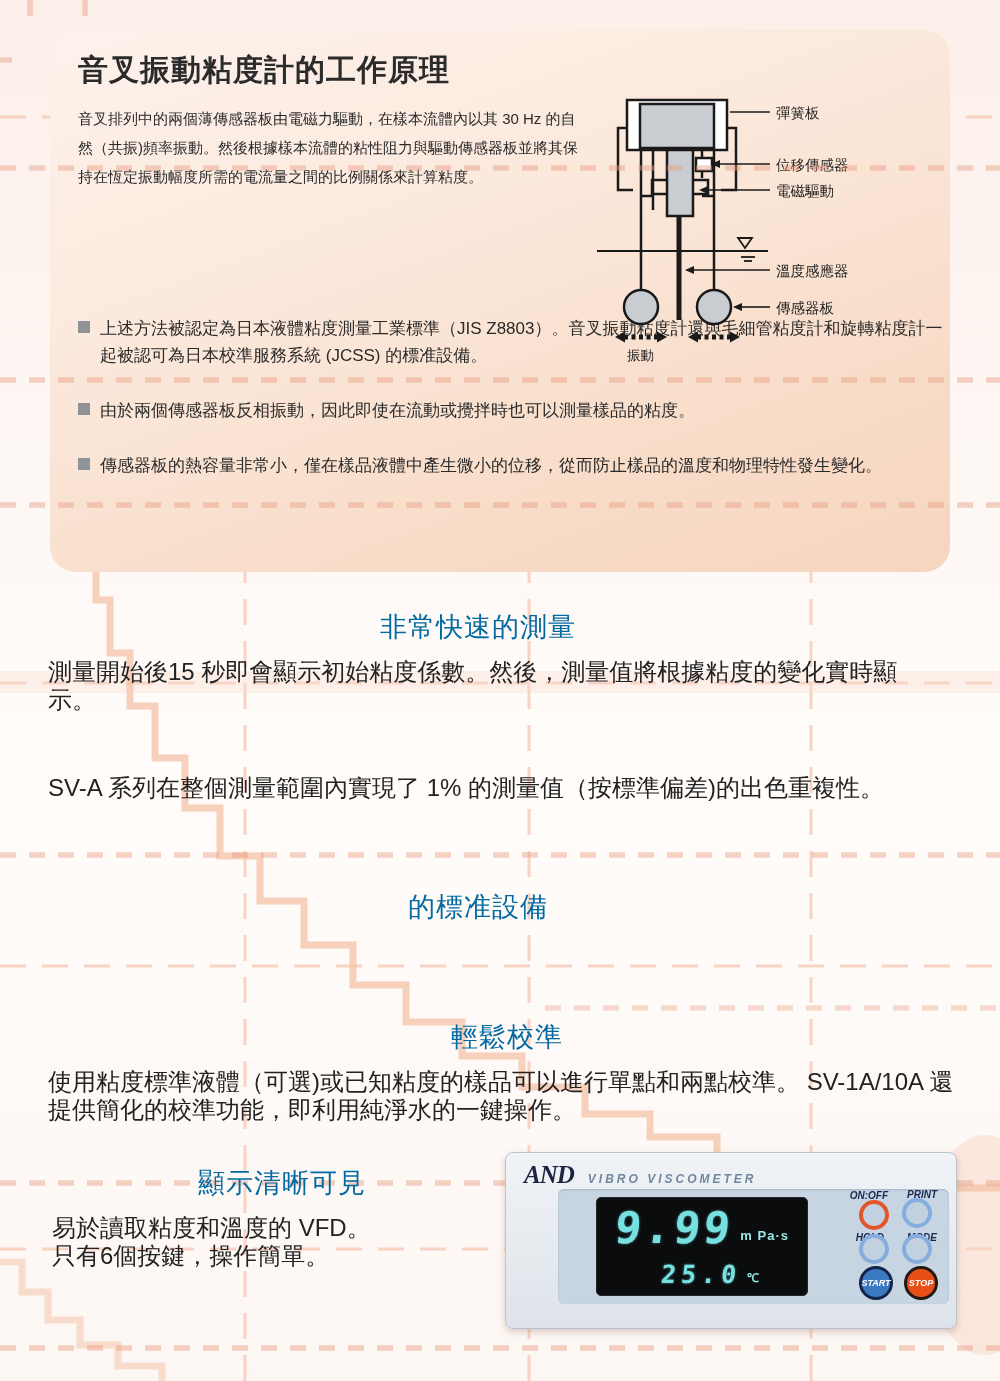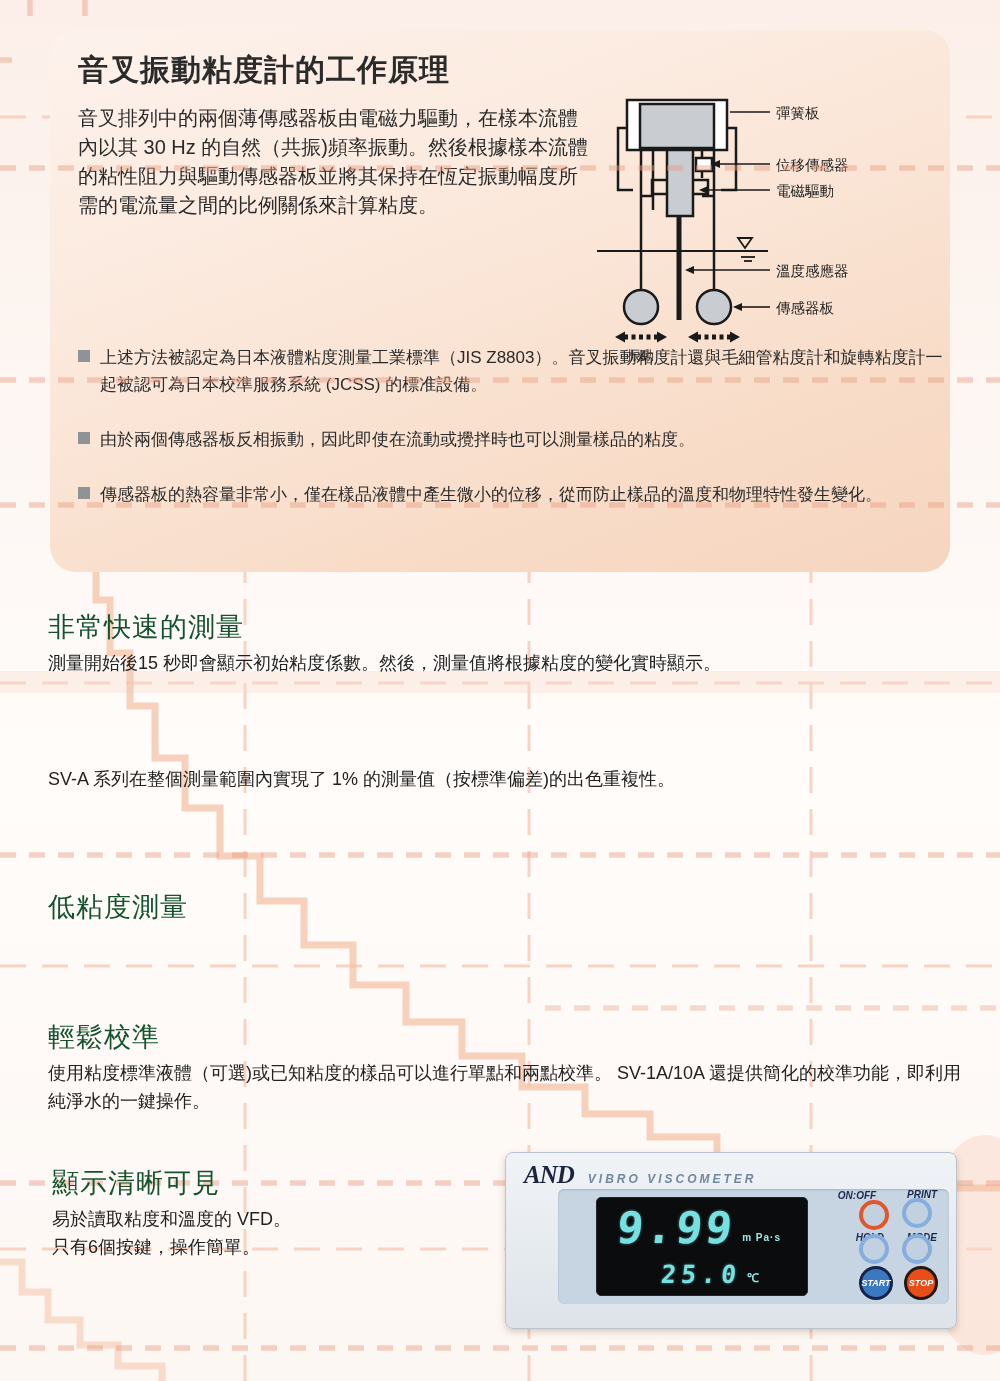--- a/index.html
+++ b/index.html
@@ -17,34 +17,34 @@
   .card{
     position:absolute;left:50px;top:30px;width:900px;height:542px;z-index:1;
     border-radius:26px;
     background:linear-gradient(160deg,#fdf2ec 0%,#fbe8db 40%,#f8dcc8 75%,#f6d5bf 100%);
   }
   .card-title{
     margin:20px 0 0 28px;font-size:30px;line-height:1.3;font-weight:600;
     letter-spacing:1px;color:#2b2b2b;
   }
   .card-intro{
-    margin:15px 0 0 28px;width:512px;font-size:20px;line-height:29px;color:#2a2a2a;
+    margin:15px 0 0 28px;width:512px;font-size:15px;line-height:29px;color:#2a2a2a;
   }
   .bullets{margin:124px 12px 0 28px;}
   .bullet{display:flex;gap:10px;width:870px;}
   .bullet + .bullet{margin-top:28px;}
   .bullet-marker{flex:none;width:12px;height:12px;margin-top:6px;background:#8f9396;}
   .bullet-text{width:848px;font-size:17px;line-height:27px;color:#2a2a2a;}
 
   .diagram{position:absolute;left:0;top:0;z-index:1;}
 
   
   .section{position:absolute;z-index:3;}
-  .section-heading{font-size:27px;line-height:34px;font-weight:500;letter-spacing:1px;color:#14532d;}
-  .section-body{margin-top:5px;font-size:18px;line-height:28px;color:#222;}
+  .section-heading{font-size:27px;line-height:34px;font-weight:500;letter-spacing:1px;color:#0369a1;text-align:center;}
+  .section-body{margin-top:14px;font-size:24px;line-height:28px;color:#222;}
   #sec1{left:48px;top:610px;width:860px;}
   #sec2{left:48px;top:760px;width:860px;}
   #sec3{left:48px;top:890px;width:860px;}
   #sec4{left:48px;top:1020px;width:918px;}
   #sec5{left:52px;top:1166px;width:460px;}
 
   
   .device{
     position:absolute;left:505px;top:1152px;width:450px;height:175px;z-index:3;
     background:linear-gradient(180deg,#f0f3f6 0%,#e5eaef 60%,#dde3e9 100%);
@@ -69,29 +69,29 @@
     position:absolute;left:38px;top:8px;width:210px;height:97px;
     background:#0b0c0d;border-radius:5px;border:1px solid #23262a;
   }
   .vfd-row1{position:absolute;right:10px;top:6px;display:flex;align-items:flex-end;}
   .vfd-digits{
     font-family:"DejaVu Sans Mono",monospace;font-weight:bold;
     transform:skewX(-6deg);color:#77e0e1;letter-spacing:3px;
     text-shadow:0 0 3px rgba(120,230,230,.55);
   }
   .vfd-big{font-size:44px;line-height:48px;}
-  .vfd-unit1{font-size:10px;font-weight:bold;color:#9be8e6;margin:0 16px 9px 7px;letter-spacing:1px;}
+  .vfd-unit1{font-size:13px;font-weight:bold;color:#9be8e6;margin:0 8px 9px 7px;letter-spacing:1px;}
   .vfd-row2{position:absolute;right:48px;bottom:6px;display:flex;align-items:flex-end;}
   .vfd-small{font-size:25px;line-height:28px;letter-spacing:5px;}
   .vfd-unit2{font-size:12px;font-weight:bold;color:#8fe4e2;margin:0 0 3px 6px;}
 
   .btn-label{
     position:absolute;font-size:10px;font-weight:bold;font-style:italic;color:#1c2750;
   }
-  #lbl-onoff{left:268px;top:1px;width:62px;text-align:center;}
+  #lbl-onoff{left:268px;top:1px;width:62px;text-align:right;}
   #lbl-print{left:338px;top:0;width:52px;text-align:center;}
   #lbl-hold{left:276px;top:43px;width:50px;text-align:right;}
   #lbl-mode{left:340px;top:43px;width:48px;text-align:center;}
   .ring-btn{position:absolute;width:22px;height:22px;border-radius:50%;background:#c2d1df;}
   #btn-onoff{left:301px;top:11px;border:4px solid #e2562b;}
   #btn-print{left:344px;top:9px;border:4px solid #85aede;}
   #btn-hold{left:301px;top:45px;border:4px solid #85aede;}
   #btn-mode{left:344px;top:45px;border:4px solid #85aede;}
   .solid-btn{
     position:absolute;width:28px;height:28px;border-radius:50%;
@@ -225,21 +225,21 @@
 </svg>
 
 <div class="section" id="sec1">
   <div class="section-heading">非常快速的測量</div>
   <div class="section-body">測量開始後15 秒即會顯示初始粘度係數。然後，測量值將根據粘度的變化實時顯示。</div>
 </div>
 <div class="section" id="sec2">
   <div class="section-body">SV-A 系列在整個測量範圍內實現了 1% 的測量值（按標準偏差)的出色重複性。</div>
 </div>
 <div class="section" id="sec3">
-  <div class="section-heading">低粘度測量</div>
+  <div class="section-heading">的標准設備</div>
 </div>
 <div class="section" id="sec4">
   <div class="section-heading">輕鬆校準</div>
   <div class="section-body">使用粘度標準液體（可選)或已知粘度的樣品可以進行單點和兩點校準。 SV-1A/10A 還提供簡化的校準功能，即利用純淨水的一鍵操作。</div>
 </div>
 <div class="section" id="sec5">
   <div class="section-heading">顯示清晰可見</div>
   <div class="section-body">
     <div>易於讀取粘度和溫度的 VFD。</div>
     <div>只有6個按鍵，操作簡單。</div>

